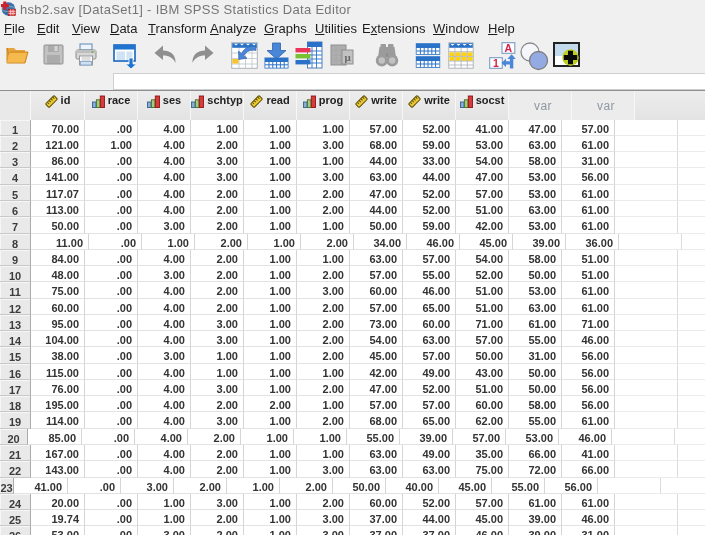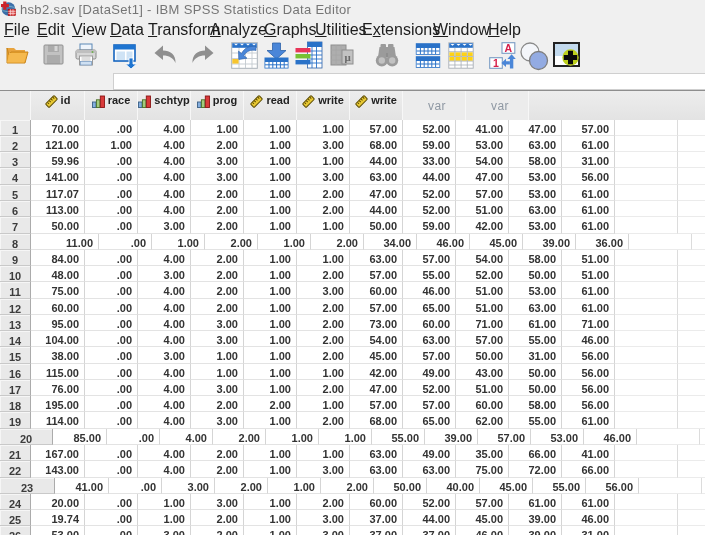--- a/index.html
+++ b/index.html
@@ -1,20 +1,20 @@
 <!DOCTYPE html>
 <html><head><meta charset="utf-8"><style>
 html,body{margin:0;padding:0;}
 body{width:705px;height:535px;overflow:hidden;position:relative;background:#f0f0f0;
  font-family:"Liberation Sans",sans-serif;-webkit-font-smoothing:antialiased;}
 .abs{position:absolute;}
 .titlebar{top:0;left:0;width:705px;height:17px;background:#f0f0f0;}
 .title-text{position:absolute;left:20px;top:1.5px;font-size:13px;letter-spacing:0.32px;color:#757575;white-space:nowrap;}
 .menubar{top:17px;left:0;width:705px;height:21px;background:#f0f0f0;}
-.menubar span.mi{position:absolute;top:4px;font-size:16px;color:#1d1d1d;white-space:nowrap;}
+.menubar span.mi{position:absolute;top:4px;font-size:13px;color:#1d1d1d;white-space:nowrap;}
 .menubar u{text-decoration:underline;}
 .toolbar{top:38px;left:0;width:705px;height:34px;background:#f0f0f0;}
 .tbi{position:absolute;top:4px;}
 .editor{top:73px;left:113px;width:592px;height:17px;box-sizing:border-box;background:#ffffff;border:1px solid #cfcfcf;border-right:none;}
 .sheet{top:90px;left:0;width:705px;height:445px;background:#fff;border-top:1px solid #8e8e8e;overflow:hidden;}
 .hrow{display:flex;height:28.7px;background:linear-gradient(#ededed,#e3e3e3);}
 .hc{flex:none;box-sizing:border-box;border-right:1px solid #f7f7f7;height:28.7px;display:flex;
  align-items:flex-start;justify-content:center;padding-top:3.5px;font-size:11px;font-weight:bold;color:#222;line-height:11.5px;text-align:center;}
 .hc svg{margin-right:3px;flex:none;position:relative;top:0.5px;}
 .hc.varh{color:#8f98a3;background:#ececec;font-weight:normal;font-size:12px;letter-spacing:0.4px;padding-top:10px;padding-left:6px;}
@@ -265,44 +265,52 @@
           <rect x="8.3" y="1" width="4.2" height="11.5" fill="#d93a3a" stroke="#8a1515" stroke-width="0.9"></rect>
         </svg>
         <span>race</span>
       </div>
 <div class="hc" style="width:53px">
         <svg width="13" height="13" viewBox="0 0 13 13">
           <rect x="0.5" y="7" width="3.6" height="5.5" fill="#85aede" stroke="#3a5f85" stroke-width="0.9"></rect>
           <rect x="4.4" y="4.8" width="3.6" height="7.7" fill="#a3cc7e" stroke="#486e26" stroke-width="0.9"></rect>
           <rect x="8.3" y="1" width="4.2" height="11.5" fill="#d93a3a" stroke="#8a1515" stroke-width="0.9"></rect>
         </svg>
-        <span>schtyp</span>
+        <span>ses</span>
       </div>
 <div class="hc" style="width:53px">
         <svg width="13" height="13" viewBox="0 0 13 13">
           <rect x="0.5" y="7" width="3.6" height="5.5" fill="#85aede" stroke="#3a5f85" stroke-width="0.9"></rect>
           <rect x="4.4" y="4.8" width="3.6" height="7.7" fill="#a3cc7e" stroke="#486e26" stroke-width="0.9"></rect>
           <rect x="8.3" y="1" width="4.2" height="11.5" fill="#d93a3a" stroke="#8a1515" stroke-width="0.9"></rect>
         </svg>
-        <span>prog</span>
+        <span>schtyp</span>
       </div>
 <div class="hc" style="width:53px">
         <svg width="13" height="13" viewBox="0 0 13 13">
           <g transform="rotate(-45 6.5 6.5)">
             <rect x="0.5" y="4" width="12" height="5" rx="1" fill="#e8c832" stroke="#5a4a00" stroke-width="1"></rect>
             <line x1="3" y1="4.4" x2="3" y2="6.4" stroke="#5a4a00" stroke-width="1"></line>
             <line x1="5.5" y1="4.4" x2="5.5" y2="6.4" stroke="#5a4a00" stroke-width="1"></line>
             <line x1="8" y1="4.4" x2="8" y2="6.4" stroke="#5a4a00" stroke-width="1"></line>
             <line x1="10.5" y1="4.4" x2="10.5" y2="6.4" stroke="#5a4a00" stroke-width="1"></line>
           </g>
         </svg>
         <span>read</span>
       </div>
 <div class="hc" style="width:53px">
         <svg width="13" height="13" viewBox="0 0 13 13">
+          <rect x="0.5" y="7" width="3.6" height="5.5" fill="#85aede" stroke="#3a5f85" stroke-width="0.9"></rect>
+          <rect x="4.4" y="4.8" width="3.6" height="7.7" fill="#a3cc7e" stroke="#486e26" stroke-width="0.9"></rect>
+          <rect x="8.3" y="1" width="4.2" height="11.5" fill="#d93a3a" stroke="#8a1515" stroke-width="0.9"></rect>
+        </svg>
+        <span>prog</span>
+      </div>
+<div class="hc" style="width:53px">
+        <svg width="13" height="13" viewBox="0 0 13 13">
           <g transform="rotate(-45 6.5 6.5)">
             <rect x="0.5" y="4" width="12" height="5" rx="1" fill="#e8c832" stroke="#5a4a00" stroke-width="1"></rect>
             <line x1="3" y1="4.4" x2="3" y2="6.4" stroke="#5a4a00" stroke-width="1"></line>
             <line x1="5.5" y1="4.4" x2="5.5" y2="6.4" stroke="#5a4a00" stroke-width="1"></line>
             <line x1="8" y1="4.4" x2="8" y2="6.4" stroke="#5a4a00" stroke-width="1"></line>
             <line x1="10.5" y1="4.4" x2="10.5" y2="6.4" stroke="#5a4a00" stroke-width="1"></line>
           </g>
         </svg>
         <span>write</span>
       </div>
@@ -311,20 +319,28 @@
           <g transform="rotate(-45 6.5 6.5)">
             <rect x="0.5" y="4" width="12" height="5" rx="1" fill="#e8c832" stroke="#5a4a00" stroke-width="1"></rect>
             <line x1="3" y1="4.4" x2="3" y2="6.4" stroke="#5a4a00" stroke-width="1"></line>
             <line x1="5.5" y1="4.4" x2="5.5" y2="6.4" stroke="#5a4a00" stroke-width="1"></line>
             <line x1="8" y1="4.4" x2="8" y2="6.4" stroke="#5a4a00" stroke-width="1"></line>
             <line x1="10.5" y1="4.4" x2="10.5" y2="6.4" stroke="#5a4a00" stroke-width="1"></line>
           </g>
         </svg>
         <span>write</span>
       </div>
+<div class="hc" style="width:53px">
+        <svg width="13" height="13" viewBox="0 0 13 13">
+          <rect x="0.5" y="7" width="3.6" height="5.5" fill="#85aede" stroke="#3a5f85" stroke-width="0.9"></rect>
+          <rect x="4.4" y="4.8" width="3.6" height="7.7" fill="#a3cc7e" stroke="#486e26" stroke-width="0.9"></rect>
+          <rect x="8.3" y="1" width="4.2" height="11.5" fill="#d93a3a" stroke="#8a1515" stroke-width="0.9"></rect>
+        </svg>
+        <span>socst</span>
+      </div>
 <div class="hc varh" style="width:63px">var</div>
 <div class="hc varh" style="width:63px">var</div>
 </div>
 <div class="drow">
 <div class="dc rn" style="width:31px">1</div>
 <div class="dc" style="width:54px">70.00</div>
 <div class="dc" style="width:53px">.00</div>
 <div class="dc" style="width:53px">4.00</div>
 <div class="dc" style="width:53px">1.00</div>
 <div class="dc" style="width:53px">1.00</div>
@@ -348,21 +364,21 @@
 <div class="dc" style="width:53px">68.00</div>
 <div class="dc" style="width:53px">59.00</div>
 <div class="dc" style="width:53px">53.00</div>
 <div class="dc" style="width:53px">63.00</div>
 <div class="dc" style="width:53px">61.00</div>
 <div class="dc vc" style="width:63px"></div>
 <div class="dc vc" style="width:63px"></div>
 </div>
 <div class="drow">
 <div class="dc rn" style="width:31px">3</div>
-<div class="dc" style="width:54px">59.96</div>
+<div class="dc" style="width:54px">86.00</div>
 <div class="dc" style="width:53px">.00</div>
 <div class="dc" style="width:53px">4.00</div>
 <div class="dc" style="width:53px">3.00</div>
 <div class="dc" style="width:53px">1.00</div>
 <div class="dc" style="width:53px">1.00</div>
 <div class="dc" style="width:53px">44.00</div>
 <div class="dc" style="width:53px">33.00</div>
 <div class="dc" style="width:53px">54.00</div>
 <div class="dc" style="width:53px">58.00</div>
 <div class="dc" style="width:53px">31.00</div>
@@ -428,21 +444,21 @@
 <div class="dc" style="width:53px">50.00</div>
 <div class="dc" style="width:53px">59.00</div>
 <div class="dc" style="width:53px">42.00</div>
 <div class="dc" style="width:53px">53.00</div>
 <div class="dc" style="width:53px">61.00</div>
 <div class="dc vc" style="width:63px"></div>
 <div class="dc vc" style="width:63px"></div>
 </div>
 <div class="drow">
 <div class="dc rn" style="width:31px">8</div>
-<div class="dc" style="width:68px">11.00</div>
+<div class="dc" style="width:58px">11.00</div>
 <div class="dc" style="width:53px">.00</div>
 <div class="dc" style="width:53px">1.00</div>
 <div class="dc" style="width:53px">2.00</div>
 <div class="dc" style="width:53px">1.00</div>
 <div class="dc" style="width:53px">2.00</div>
 <div class="dc" style="width:53px">34.00</div>
 <div class="dc" style="width:53px">46.00</div>
 <div class="dc" style="width:53px">45.00</div>
 <div class="dc" style="width:53px">39.00</div>
 <div class="dc" style="width:53px">36.00</div>
@@ -619,21 +635,21 @@
 <div class="dc" style="width:53px">2.00</div>
 <div class="dc" style="width:53px">68.00</div>
 <div class="dc" style="width:53px">65.00</div>
 <div class="dc" style="width:53px">62.00</div>
 <div class="dc" style="width:53px">55.00</div>
 <div class="dc" style="width:53px">61.00</div>
 <div class="dc vc" style="width:63px"></div>
 <div class="dc vc" style="width:63px"></div>
 </div>
 <div class="drow">
-<div class="dc rn" style="width:53px">20</div>
+<div class="dc rn" style="width:28px">20</div>
 <div class="dc" style="width:54px">85.00</div>
 <div class="dc" style="width:53px">.00</div>
 <div class="dc" style="width:53px">4.00</div>
 <div class="dc" style="width:53px">2.00</div>
 <div class="dc" style="width:53px">1.00</div>
 <div class="dc" style="width:53px">1.00</div>
 <div class="dc" style="width:53px">55.00</div>
 <div class="dc" style="width:53px">39.00</div>
 <div class="dc" style="width:53px">57.00</div>
 <div class="dc" style="width:53px">53.00</div>
@@ -667,21 +683,21 @@
 <div class="dc" style="width:53px">3.00</div>
 <div class="dc" style="width:53px">63.00</div>
 <div class="dc" style="width:53px">63.00</div>
 <div class="dc" style="width:53px">75.00</div>
 <div class="dc" style="width:53px">72.00</div>
 <div class="dc" style="width:53px">66.00</div>
 <div class="dc vc" style="width:63px"></div>
 <div class="dc vc" style="width:63px"></div>
 </div>
 <div class="drow">
-<div class="dc rn" style="width:55px">23</div>
+<div class="dc rn" style="width:14px">23</div>
 <div class="dc" style="width:54px">41.00</div>
 <div class="dc" style="width:53px">.00</div>
 <div class="dc" style="width:53px">3.00</div>
 <div class="dc" style="width:53px">2.00</div>
 <div class="dc" style="width:53px">1.00</div>
 <div class="dc" style="width:53px">2.00</div>
 <div class="dc" style="width:53px">50.00</div>
 <div class="dc" style="width:53px">40.00</div>
 <div class="dc" style="width:53px">45.00</div>
 <div class="dc" style="width:53px">55.00</div>

